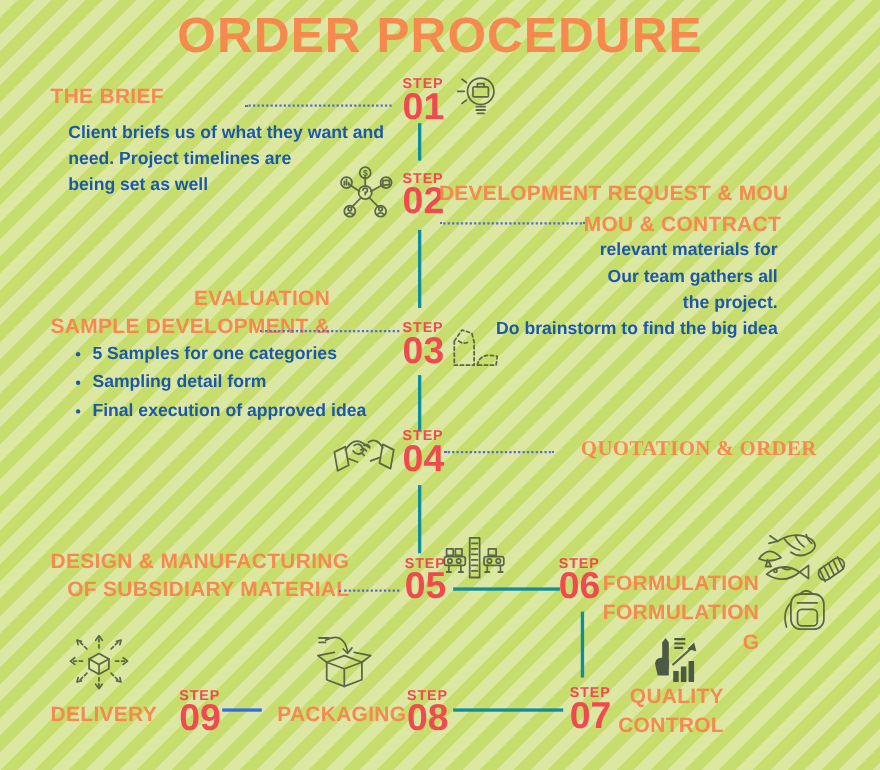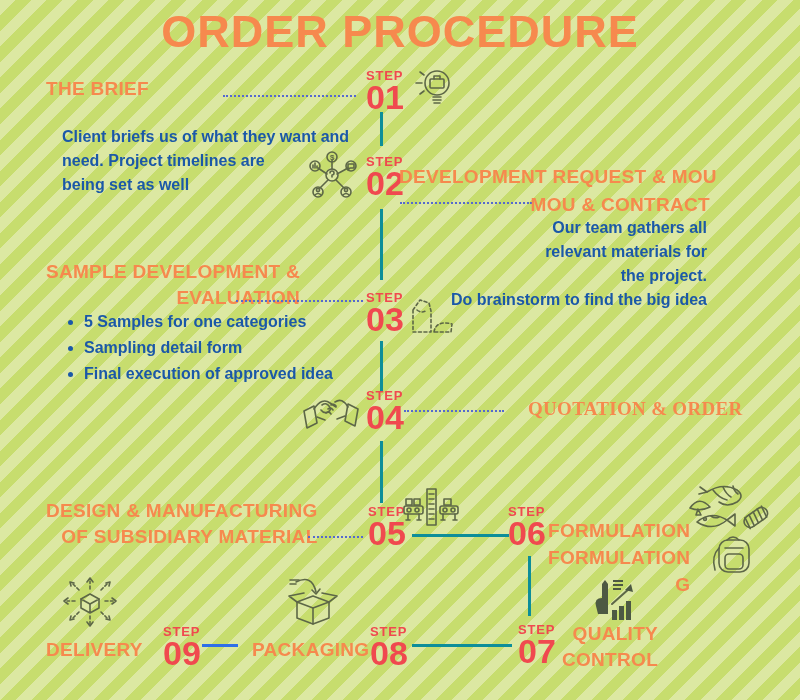--- a/index.html
+++ b/index.html
@@ -59,21 +59,21 @@
   </div>
   <div class="abs" style="left:410px;top:64px;">
     <svg width="48" height="48" viewBox="0 0 48 48">
       <circle class="stroke-thin" cx="27" cy="19" r="12"></circle>
       <rect class="stroke-thin" x="20" y="15" width="14" height="9" rx="1"></rect>
       <path class="stroke-thin" d="M24 15 v-3 h6 v3"></path>
       <path class="stroke-thin" d="M23 33 h8 M23 36 h8 M24 39 h6"></path>
       <path class="stroke-thin" d="M10 8 l4 3 M6 19 h6 M10 30 l4 -3"></path>
     </svg>
   </div>
-  <div class="abs body-blue" style="left:62px;top:109px;margin-top:16px;">
+  <div class="abs body-blue" style="left:62px;top:109px;">
     <div>Client briefs us of what they want and</div>
     <div>need. Project timelines are</div>
     <div>being set as well</div>
   </div>
   <div class="abs vline" style="left:380px;top:112px;height:34px;"></div>
 
   <div class="abs" style="left:306px;top:150px;">
     <svg width="52" height="50" viewBox="0 0 52 50">
       <path class="stroke-thin" d="M26 19 L26 10 M21 24 L12 18 M31 24 L42 18 M22 30 L14 38 M30 30 L38 38"></path>
       <circle class="stroke-thin" cx="26" cy="25" r="6"></circle>
@@ -93,30 +93,30 @@
     </svg>
   </div>
   <div class="abs stepblock" style="left:366px;top:156px;">
     <span class="lbl">STEP</span>
     <span class="num">02</span>
   </div>
   <div class="abs h-orange" style="left:399px;top:164px;">DEVELOPMENT REQUEST &amp; MOU</div>
   <div class="abs dotline" style="left:400px;top:202px;width:132px;"></div>
   <div class="abs h-orange" style="left:400px;top:192px;width:310px;text-align:right;">MOU &amp; CONTRACT</div>
   <div class="abs body-blue" style="left:400px;top:216px;width:307px;text-align:right;">
+    <div>relevant materials for</div>
     <div>Our team gathers all</div>
-    <div>relevant materials for</div>
     <div>the project.</div>
     <div>Do brainstorm to find the big idea</div>
   </div>
   <div class="abs vline" style="left:380px;top:209px;height:71px;"></div>
 
   <div class="abs h-orange" style="left:46px;top:259px;">
+    <div>EVALUATION</div>
     <div>SAMPLE DEVELOPMENT &amp;</div>
-    <div>EVALUATION</div>
   </div>
   <div class="abs dotline" style="left:236px;top:300px;width:127px;"></div>
   <div class="abs stepblock" style="left:366px;top:292px;">
     <span class="lbl">STEP</span>
     <span class="num">03</span>
   </div>
   <div class="abs" style="left:409px;top:296px;">
     <svg width="46" height="42" viewBox="0 0 46 42">
       <path class="stroke-thin dashed" d="M4 14 L11 4 L20 7 L22 15 L22 36 L4 36 Z"></path>
       <path class="stroke-thin dashed" d="M8 14 q5 4 10 0"></path>

